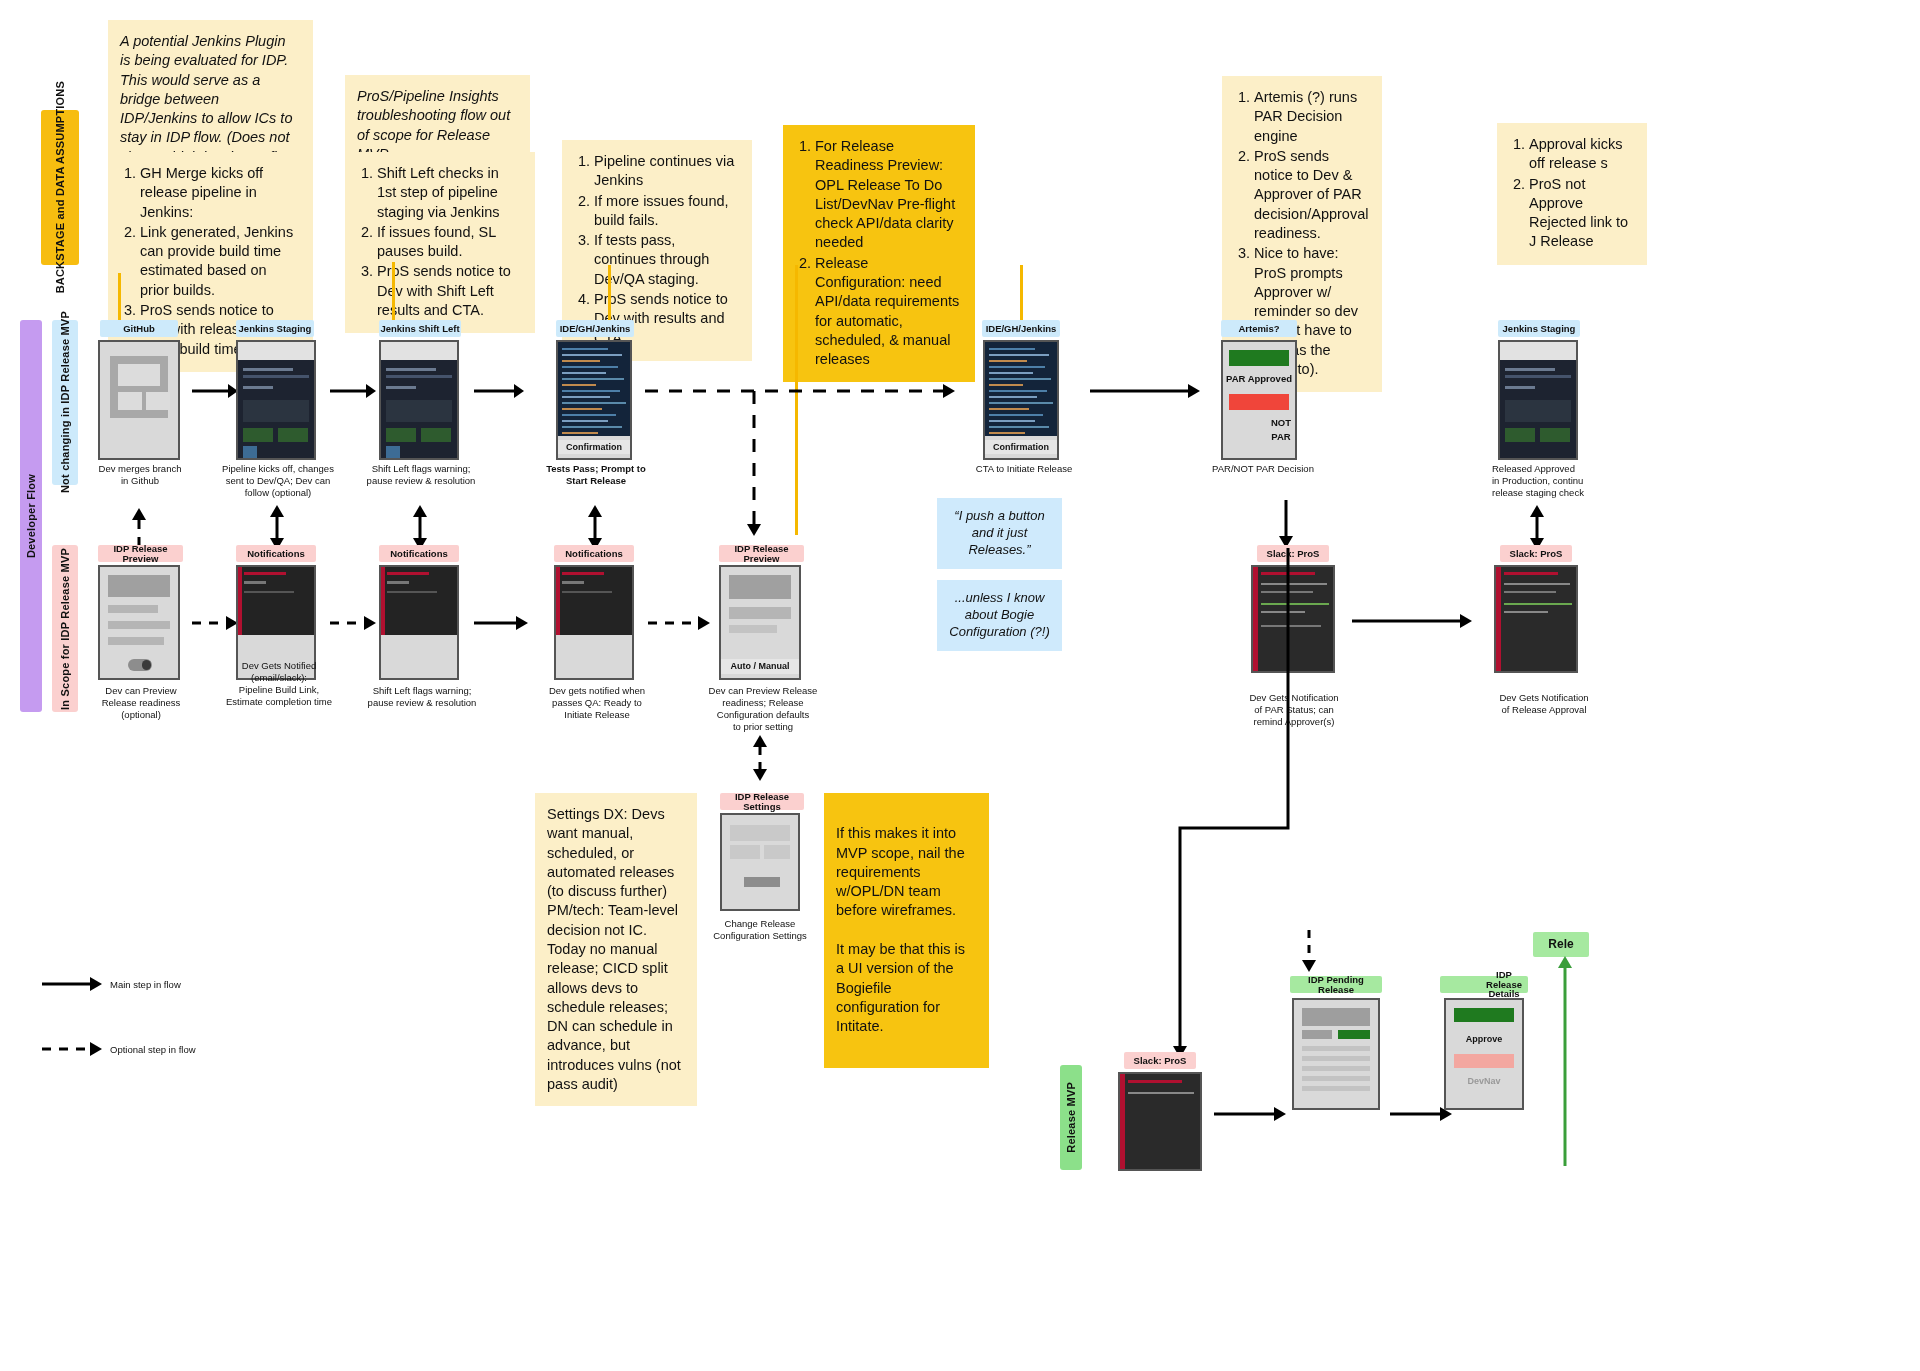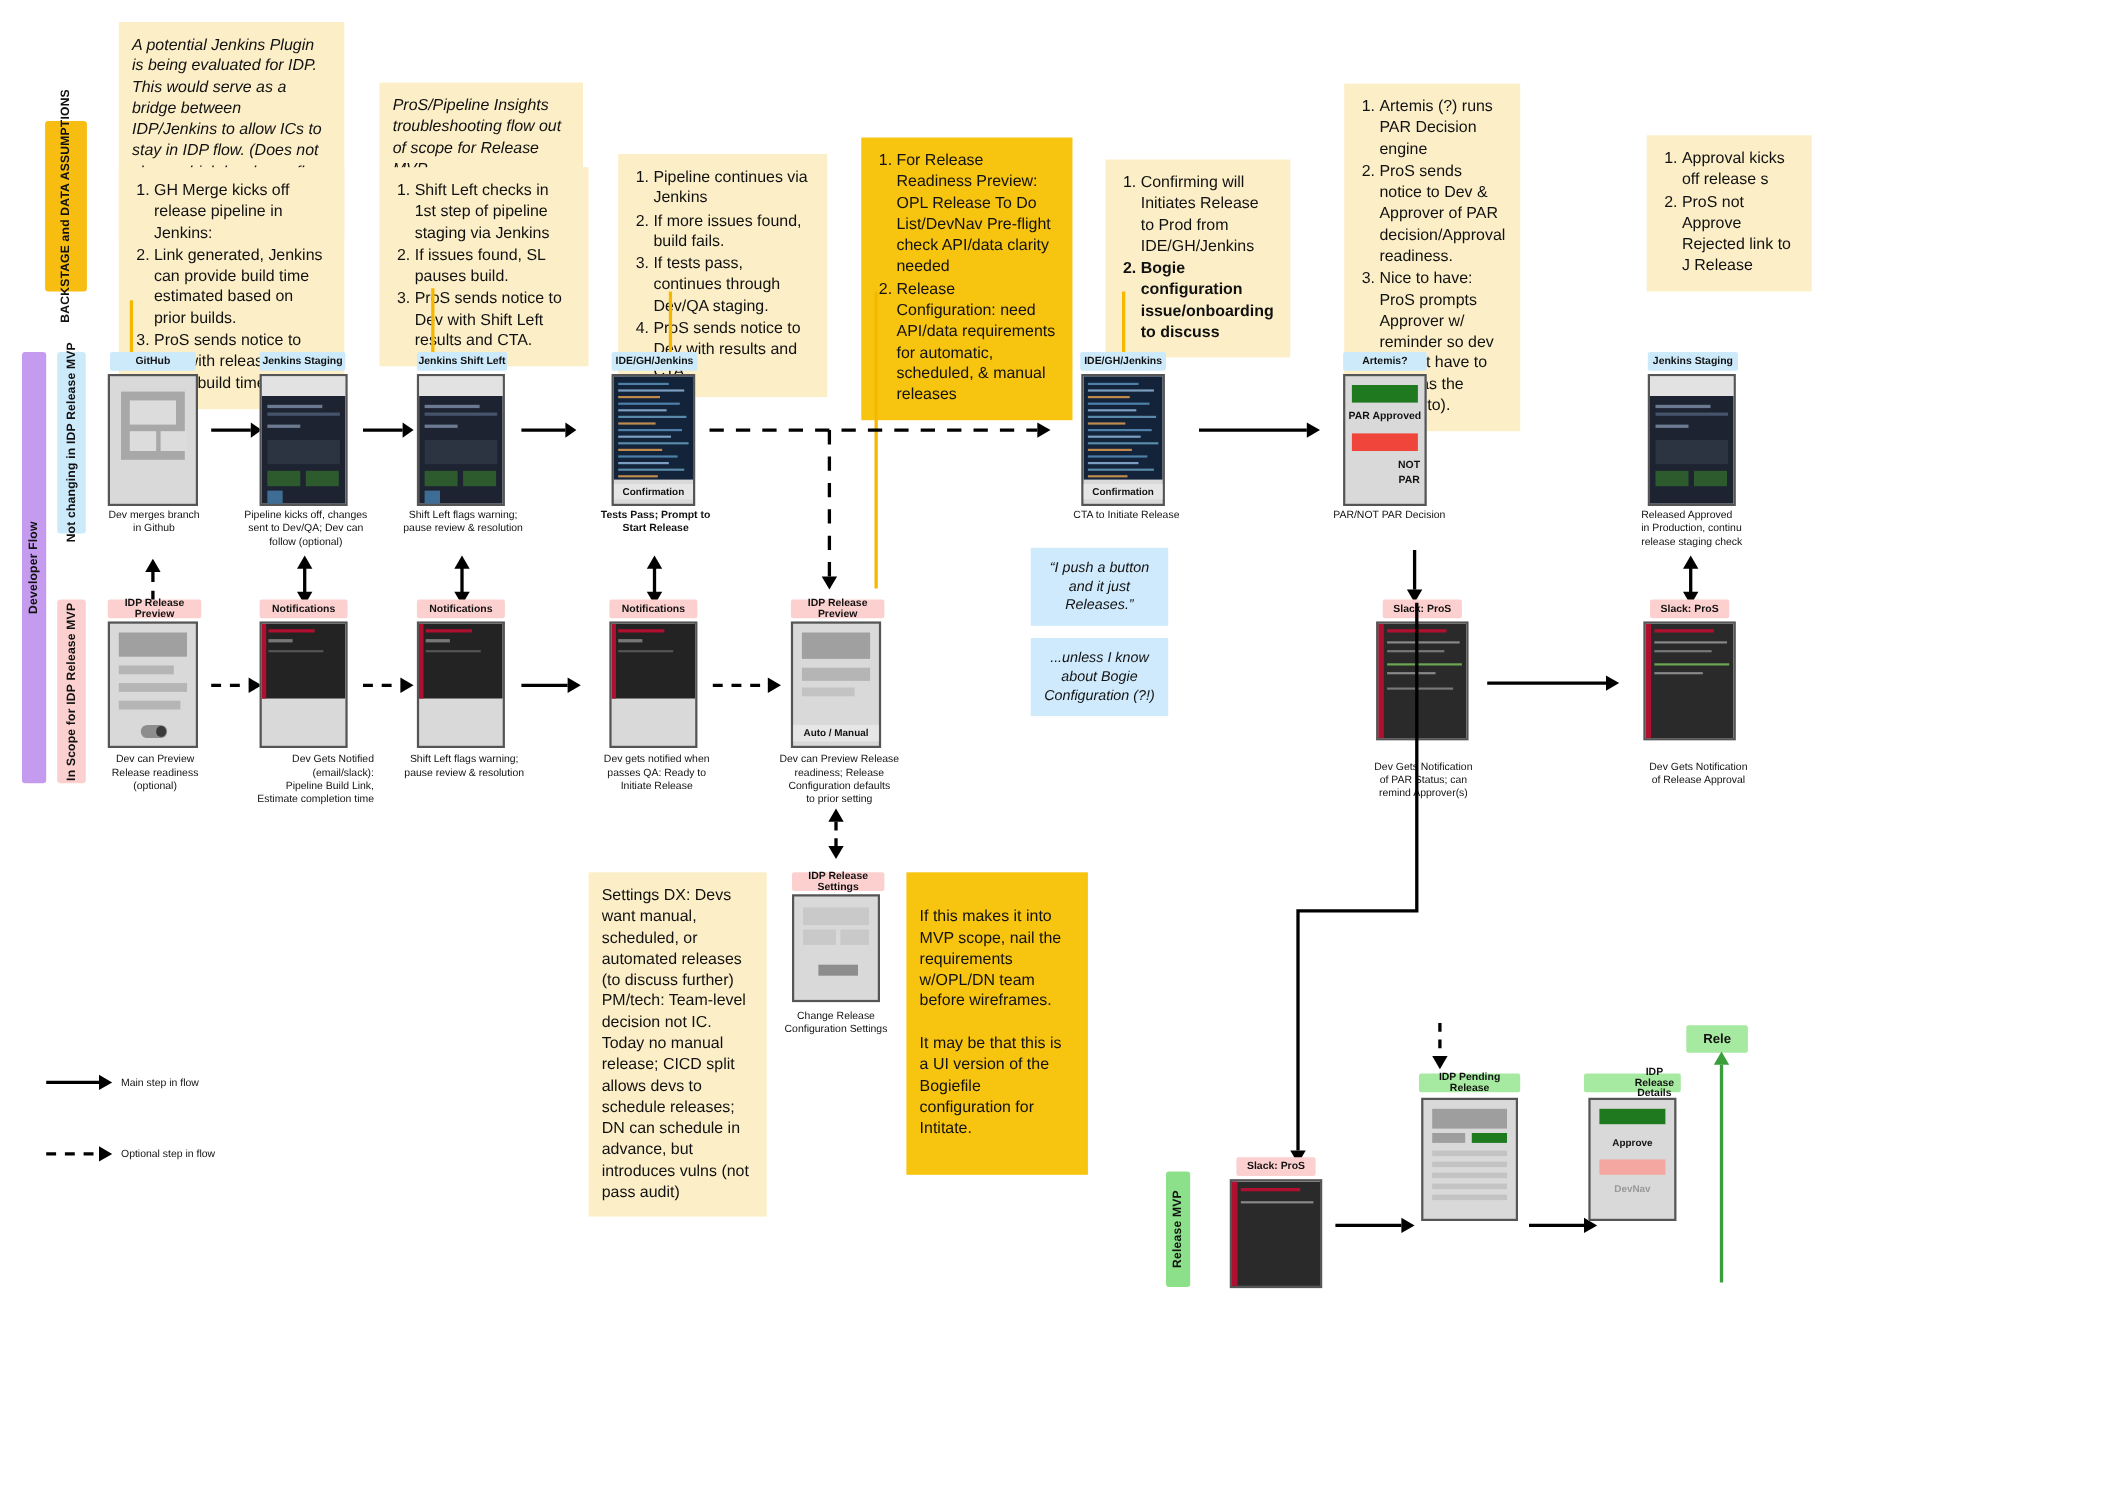--- a/index.html
+++ b/index.html
@@ -193,26 +193,20 @@
   <div class="stem" style="left:608px; top:265px; height:56px;"></div>
 
   <div class="note strong" style="left:783px; top:125px; width:192px;">
     <ol>
       <li>For Release Readiness Preview: OPL Release To Do List/DevNav Pre-flight check API/data clarity needed</li>
       <li>Release Configuration: need API/data requirements for automatic, scheduled, &amp; manual releases</li>
     </ol>
   </div>
   <div class="stem" style="left:795px; top:265px; height:270px;"></div>
 
-  <div class="note" style="left:1005px; top:145px; width:168px;">
-    <ol>
-      <li>Confirming will Initiates Release to Prod from IDE/GH/Jenkins</li>
-      <li class="b">Bogie configuration issue/onboarding to discuss</li>
-    </ol>
-  </div>
   <div class="stem" style="left:1020px; top:265px; height:56px;"></div>
 
   <div class="note" style="left:1222px; top:76px; width:160px;">
     <ol>
       <li>Artemis (?) runs PAR Decision engine</li>
       <li>ProS sends notice to Dev &amp; Approver of PAR decision/Approval readiness.</li>
       <li>Nice to have: ProS prompts Approver w/ reminder so dev doesn't have to (but has the option to).</li>
     </ol>
   </div>
 
@@ -446,21 +440,21 @@
   </div>
 
   <div class="pill pink" style="left:236px; top:545px; width:80px;">Notifications</div>
   <div class="shot" style="left:236px; top:565px; width:80px; height:115px;">
     <div class="ide" style="left:0; top:0; right:0; height:68px;"></div>
     <div class="redline" style="left:0; top:0; width:4px; height:68px;"></div>
     <div class="bar" style="left:6px; top:5px; width:42px; height:3px; background:#b01030;"></div>
     <div class="bar" style="left:6px; top:14px; width:22px; height:3px; background:#777;"></div>
     <div class="bar" style="left:6px; top:24px; width:50px; height:2px; background:#555;"></div>
   </div>
-  <div class="cap" style="left:218px; top:685px; width:122px; white-space:pre-line;text-align:right;">Dev Gets Notified
+  <div class="cap" style="left:218px; top:660px; width:122px; white-space:pre-line;">Dev Gets Notified
 (email/slack):
 Pipeline Build Link,
 Estimate completion time</div>
 
   <div class="arrow" style="left:330px; top:614px;">
     <svg width="46" height="18">
         <line x1="0" y1="9" x2="34" y2="9" stroke="#000" stroke-width="3" stroke-dasharray="9 8"></line>
         <polygon points="34,2 46,9 34,16" fill="#000"></polygon>
       </svg>
   </div>

